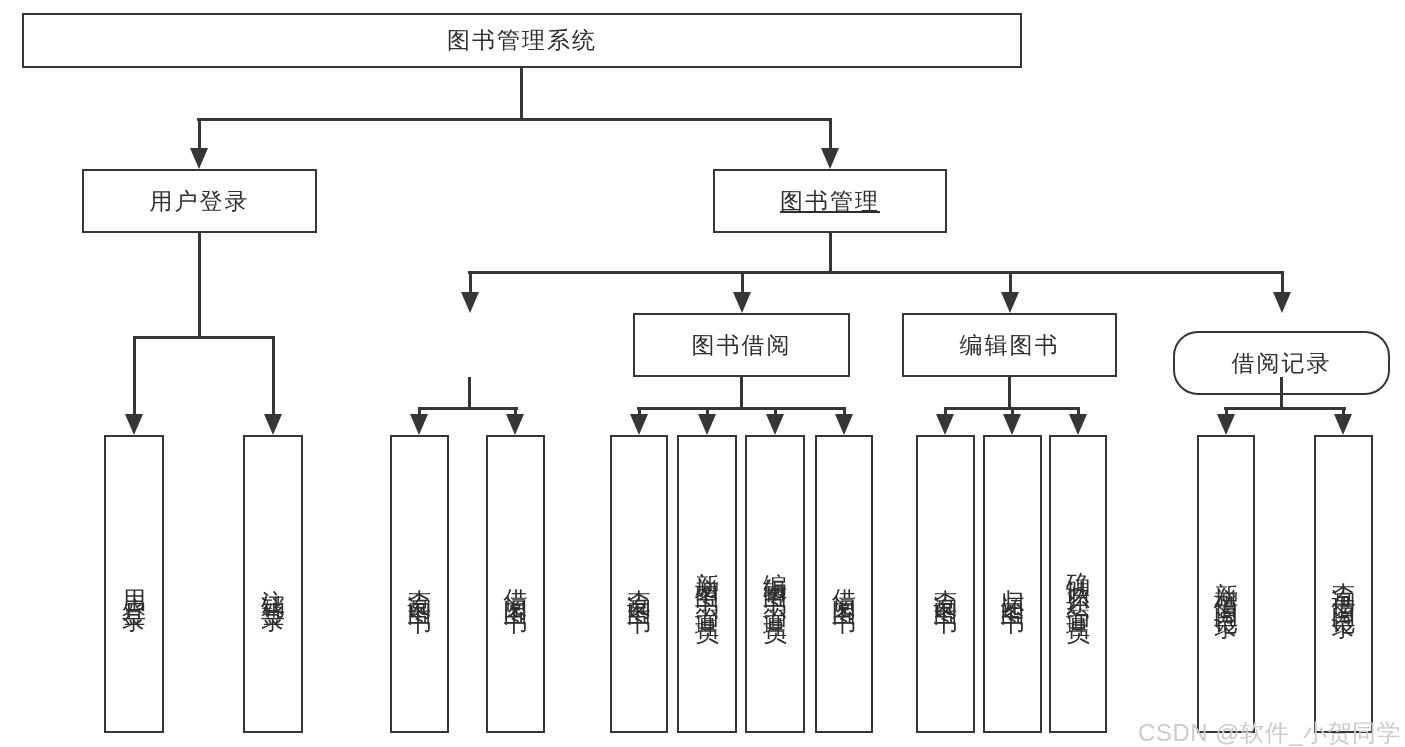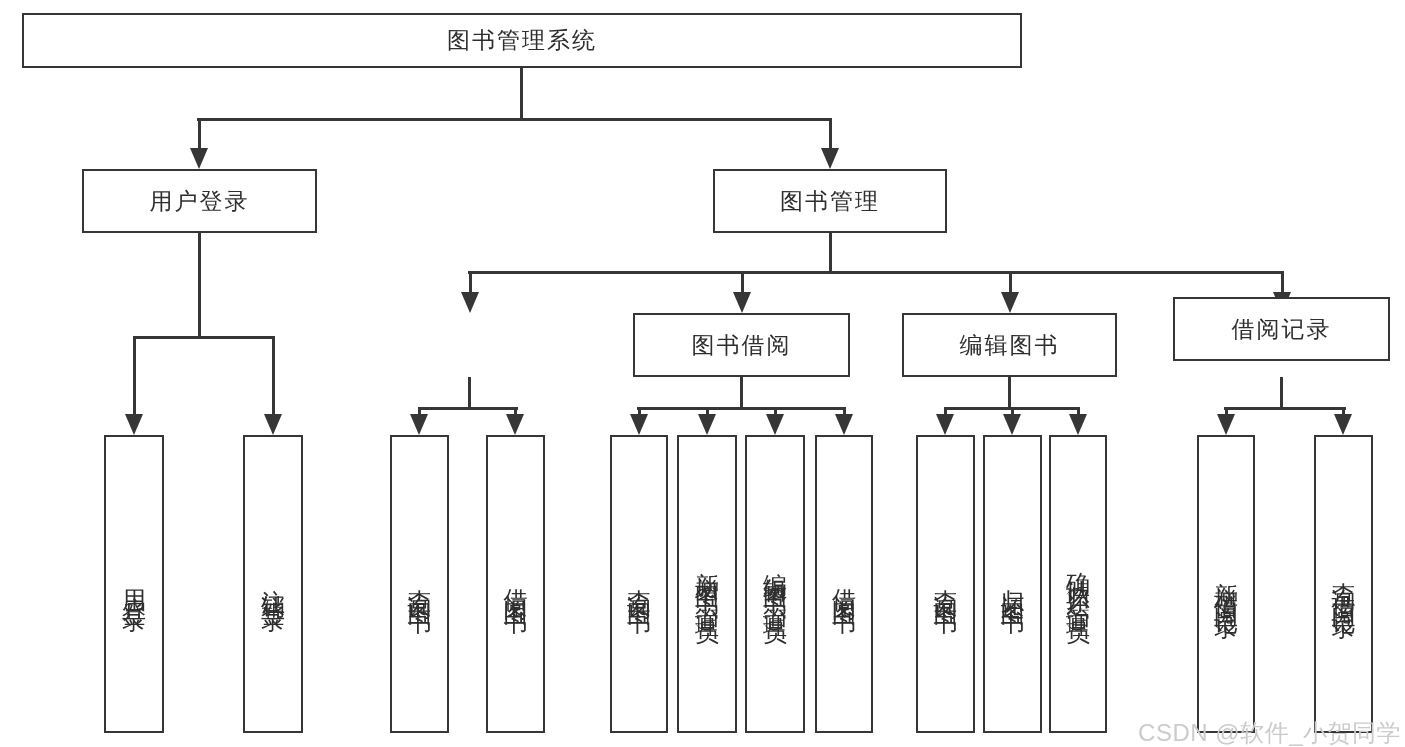--- a/index.html
+++ b/index.html
@@ -76,21 +76,21 @@
   <div class="vline" style="left:520px;top:68px;height:50px;"></div>
   <div class="hline" style="left:197px;top:118px;width:635px;"></div>
   <div class="vline" style="left:198px;top:118px;height:33px;"></div>
   <div class="vline" style="left:829px;top:118px;height:33px;"></div>
   <div class="arrow" style="left:190px;top:148px;"></div>
   <div class="arrow" style="left:821px;top:148px;"></div>
 
   <div class="node h" style="left:82px;top:169px;width:235px;height:64px;">
     <span>用户登录</span>
   </div>
-  <div class="node h" style="left:713px;top:169px;width:234px;height:64px;">
+  <div class="node h" style="left:713px;top:169px;width:234px;height:64px;text-decoration:underline;">
     <span>图书管理</span>
   </div>
 
   <div class="vline" style="left:198px;top:233px;height:103px;"></div>
   <div class="hline" style="left:133px;top:336px;width:142px;"></div>
   <div class="vline" style="left:133px;top:336px;height:80px;"></div>
   <div class="vline" style="left:272px;top:336px;height:80px;"></div>
   <div class="arrow" style="left:125px;top:414px;"></div>
   <div class="arrow" style="left:264px;top:414px;"></div>
 
@@ -104,21 +104,21 @@
   <div class="arrow" style="left:733px;top:292px;"></div>
   <div class="arrow" style="left:1001px;top:292px;"></div>
   <div class="arrow" style="left:1273px;top:292px;"></div>
 
   <div class="node h" style="left:633px;top:313px;width:217px;height:64px;">
     <span>图书借阅</span>
   </div>
   <div class="node h" style="left:902px;top:313px;width:215px;height:64px;">
     <span>编辑图书</span>
   </div>
-  <div class="node h" style="left:1173px;top:297px;width:217px;height:64px;">
+  <div class="node h" style="left:1173px;top:331px;width:217px;height:64px;border-radius:25px;">
     <span>借阅记录</span>
   </div>
 
   <div class="vline" style="left:468px;top:377px;height:31px;"></div>
   <div class="hline" style="left:418px;top:407px;width:100px;"></div>
   <div class="vline" style="left:418px;top:407px;height:9px;"></div>
   <div class="vline" style="left:514px;top:407px;height:9px;"></div>
   <div class="arrow" style="left:410px;top:414px;"></div>
   <div class="arrow" style="left:506px;top:414px;"></div>
 

